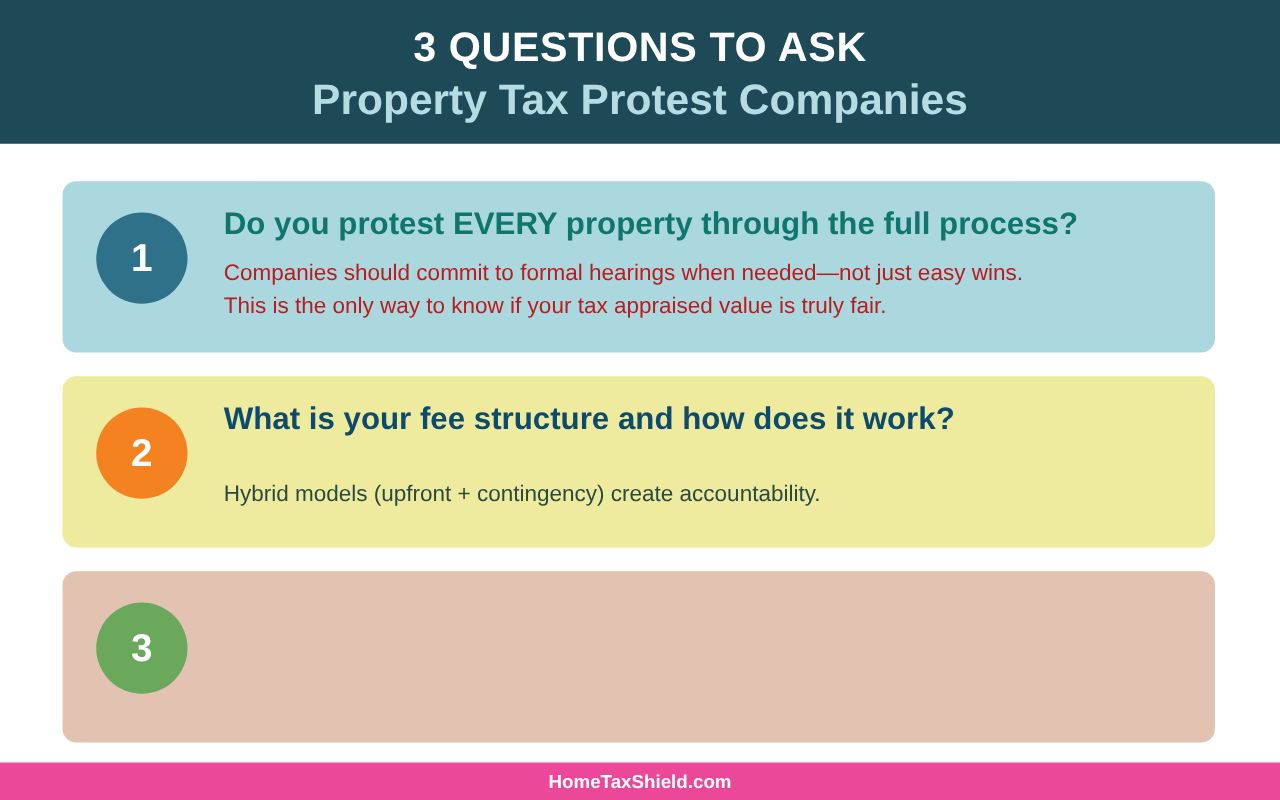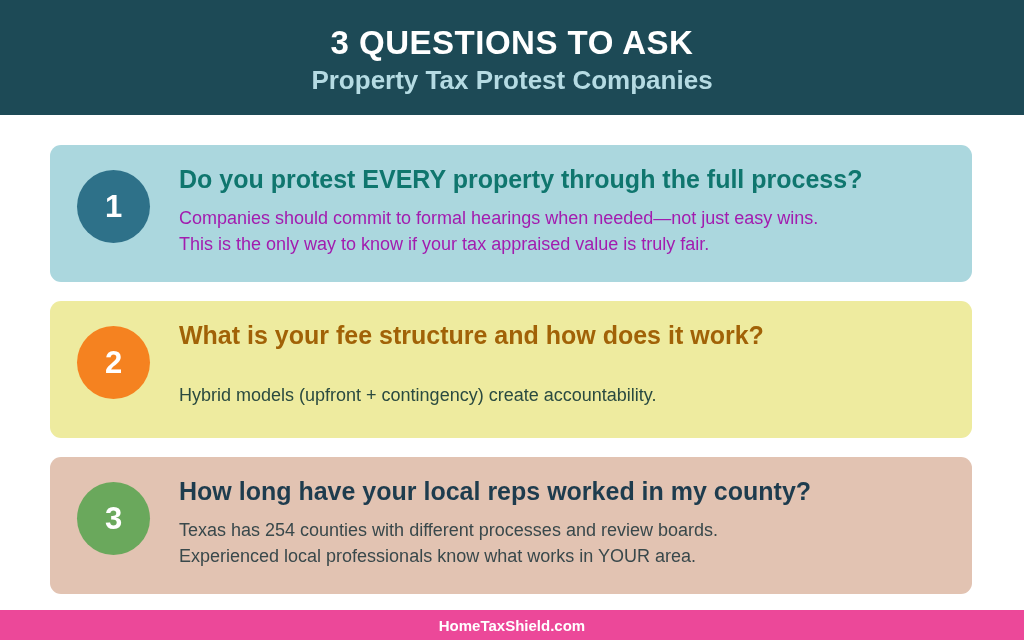--- a/index.html
+++ b/index.html
@@ -38,21 +38,21 @@
     color: #ffffff;
     font-size: 33px;
     font-weight: bold;
     letter-spacing: 0.5px;
     line-height: 1.08;
     margin: 0 0 7px 0;
     text-align: center;
   }
   .header-subtitle {
     color: #b5dbe3;
-    font-size: 26px;
+    font-size: 34px;
     font-weight: bold;
     line-height: 1.05;
     margin: 0;
     text-align: center;
   }
 
   
   .cards {
     flex: 1 1 auto;
     padding: 30px 52px 0 50px;
@@ -99,30 +99,30 @@
     min-width: 0;
   }
   .card-heading {
     font-size: 25px;
     font-weight: bold;
     line-height: 1.15;
     margin: 0 0 11px 0;
     white-space: nowrap;
   }
   .card-1 .card-heading { color: #0f766e; }
-  .card-2 .card-heading { color: #a16207; }
+  .card-2 .card-heading { color: #0c4a6e; }
   .card-3 .card-heading { color: #1e3c4e; }
 
   .card-line {
     font-size: 18px;
     line-height: 1.47;
     margin: 0;
     white-space: nowrap;
   }
-  .card-1 .card-line { color: #a21caf; }
+  .card-1 .card-line { color: #b91c1c; }
   .card-2 .card-line { color: #2a4a40; margin-top: 32px; }
   .card-3 .card-line { color: #39484b; }
 
   
   .footer {
     flex: 0 0 30px;
     height: 30px;
     background: #ec4899;
     display: flex;
     align-items: center;
@@ -159,25 +159,20 @@
     <div class="card card-2">
       <div class="badge badge-2">2</div>
       <div class="card-body">
         <div class="card-heading">What is your fee structure and how does it work?</div>
         <p class="card-line">Hybrid models (upfront + contingency) create accountability.</p>
       </div>
     </div>
 
     <div class="card card-3">
       <div class="badge badge-3">3</div>
-      <div class="card-body">
-        <div class="card-heading">How long have your local reps worked in my county?</div>
-        <p class="card-line">Texas has 254 counties with different processes and review boards.</p>
-        <p class="card-line">Experienced local professionals know what works in YOUR area.</p>
-      </div>
     </div>
 
   </div>
 
   <div class="footer">
     <span class="footer-text">HomeTaxShield.com</span>
   </div>
 
 </div>
 

